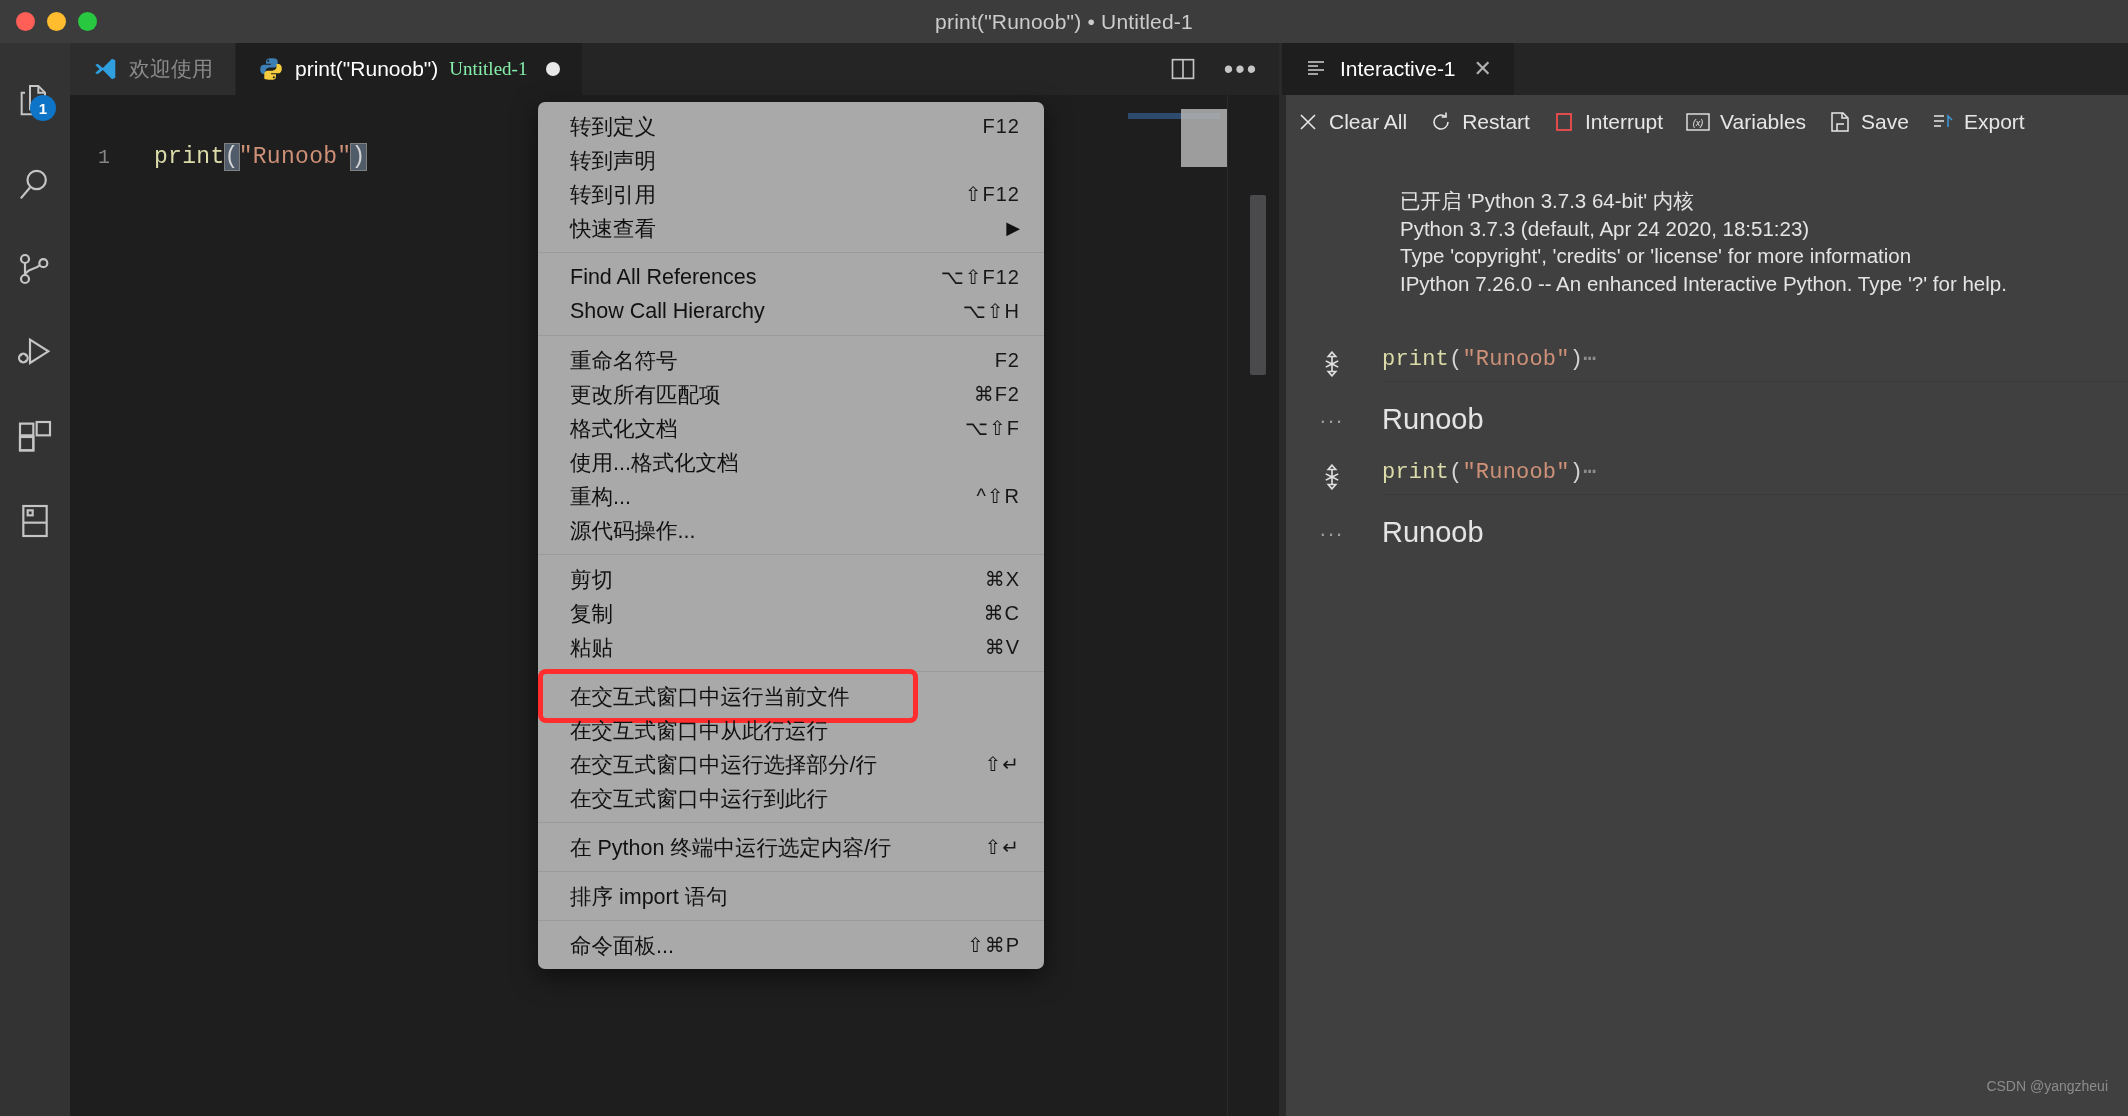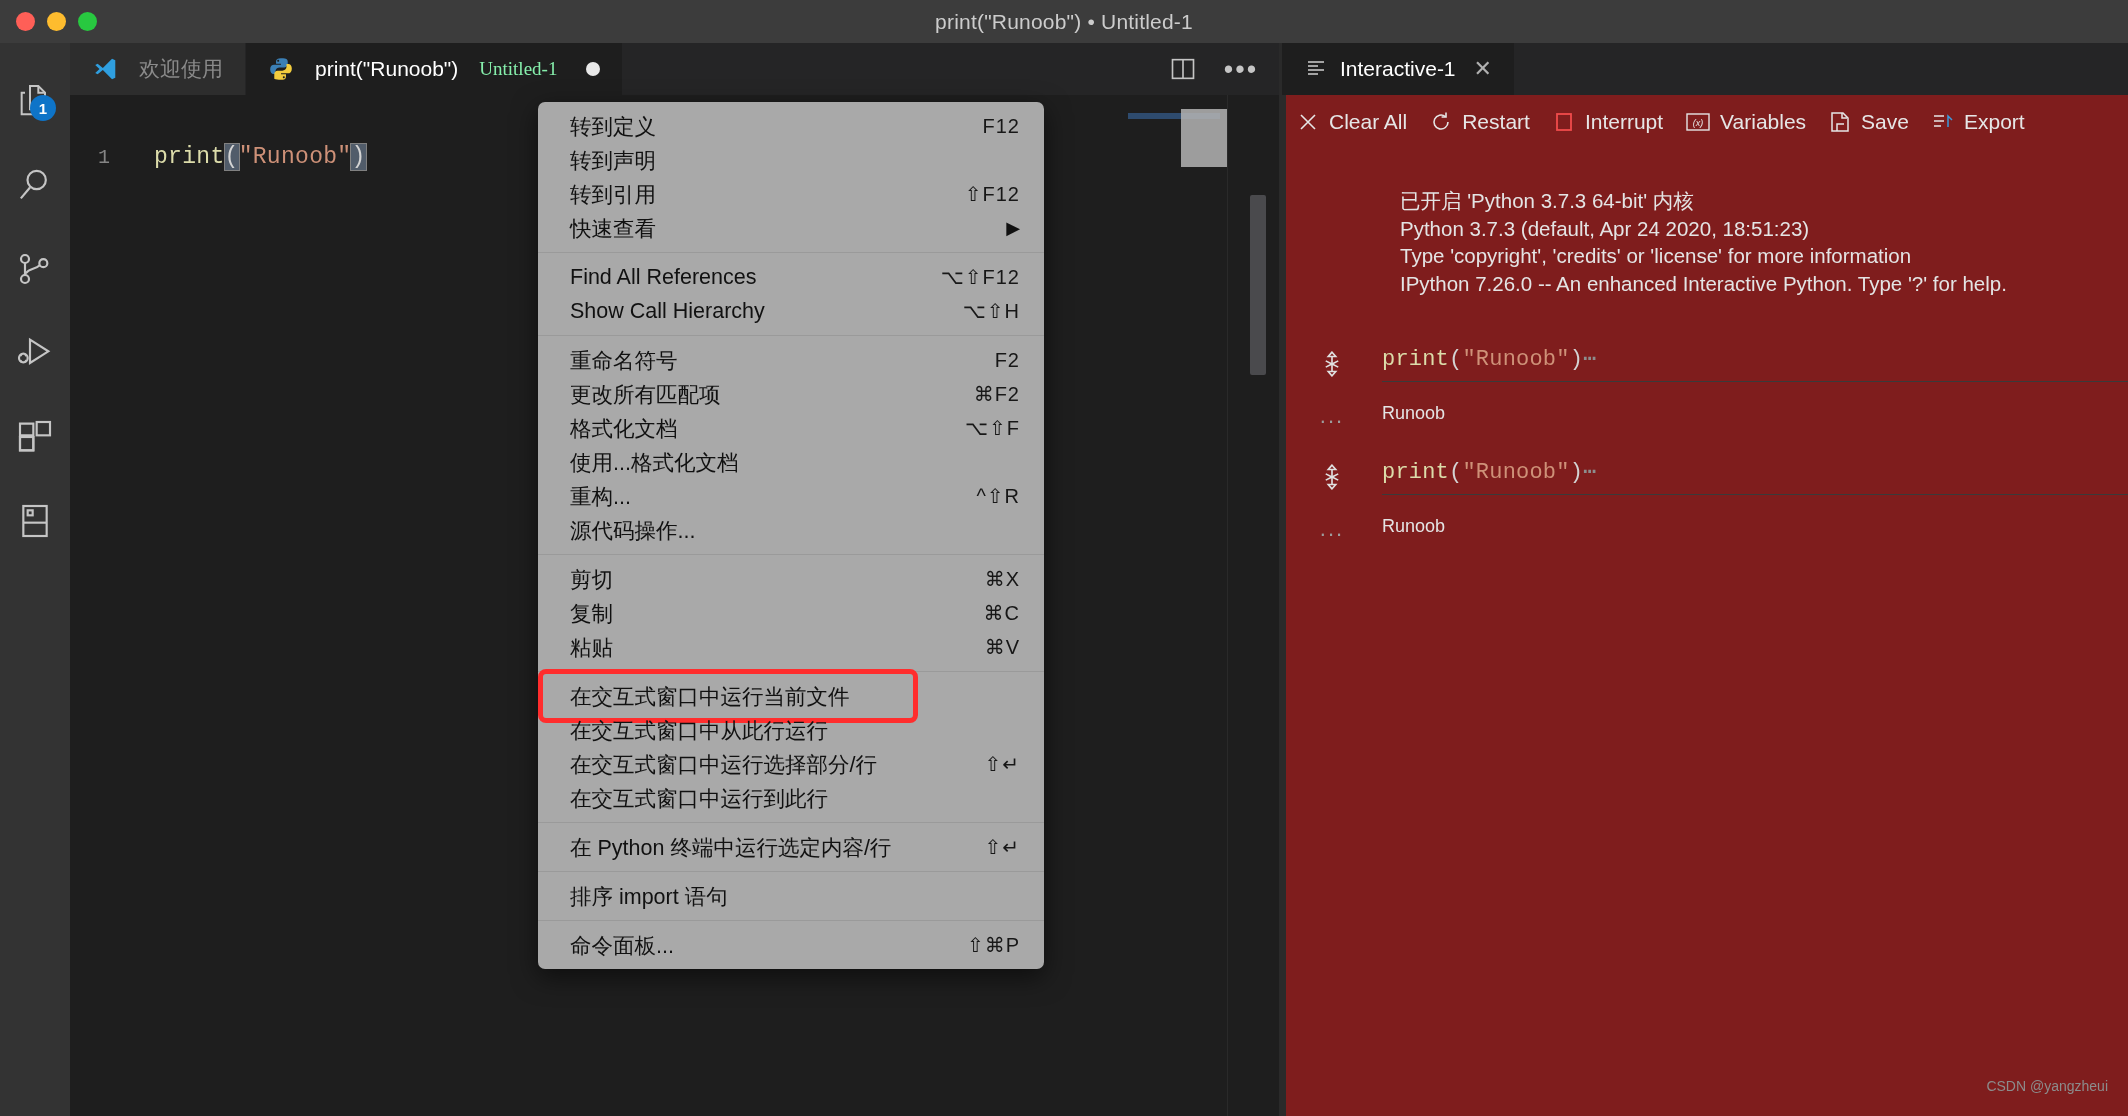--- a/index.html
+++ b/index.html
@@ -50,21 +50,21 @@
   .editor-group {
     position: absolute; left: 70px; top: 43px; width: 1212px; height: 1073px;
     background: #1e1e1e;
   }
   .tabbar {
     position: absolute; left: 0; top: 0; width: 1212px; height: 52px;
     background: #252526;
     display: flex; align-items: stretch;
   }
   .tab {
-    display: flex; align-items: center; gap: 21px;
+    display: flex; align-items: center; gap: 11px;
     padding: 12px 22px; height: 52px;
     font-size: 21px; color: #8a8a8a;
     background: #2d2d2d; border-right: 1px solid #252526;
     white-space: nowrap;
   }
   .tab.active { background: #1e1e1e; color: #ffffff; }
   .tab .tab-desc { color: #86efac; font-size: 19px; font-family: Liberation Serif, serif; }
   .tab .dirty-dot {
     width: 14px; height: 14px; border-radius: 50%; background: #e8e8e8;
     margin-left: 8px;
@@ -97,21 +97,21 @@
   .mm-slider { position: absolute; right: 0; top: 14px; width: 46px; height: 58px; background: #b4b4b4; opacity: .85; }
   .editor-scrollbar {
     position: absolute; right: 16px; top: 100px; width: 16px; height: 180px;
     background: #4a4a4d; border-radius: 2px;
   }
   .group-divider { position: absolute; right: 0; top: 0; width: 3px; height: 1073px; background: #2a2a2a; }
 
   
   .interactive {
     position: absolute; left: 1282px; top: 43px; width: 846px; height: 1073px;
-    background: #7f1d1d;
+    background: #404040;
   }
   .int-tabbar { position: absolute; left: 0; top: 0; width: 846px; height: 52px; background: #252526; display: flex; }
   .int-tab {
     display: flex; align-items: center; gap: 12px; padding: 0 22px; height: 52px;
     background: #1e1e1e; color: #ffffff; font-size: 21px;
   }
   .int-tab .close-x { color: #b0b0b0; font-size: 22px; margin-left: 6px; }
   .int-toolbar {
     position: absolute; left: 0; top: 52px; width: 846px; height: 54px;
     display: flex; align-items: center; gap: 22px; padding-left: 14px;
@@ -131,21 +131,21 @@
   }
   .cell-icon { width: 100px; display: flex; justify-content: center; padding-top: 4px; }
   .cell-code {
     font-family: "Liberation Mono", monospace; font-size: 22px;
     white-space: pre; letter-spacing: .2px;
   }
   .ellip { color: #8d8d8d; letter-spacing: 1px; }
   .cell-rule { position: absolute; left: 100px; width: 746px; height: 1px; background: #3a3a3a; }
   .cell-out { display: flex; align-items: flex-start; }
   .out-dots { width: 100px; text-align: center; color: #9d9d9d; font-size: 22px; letter-spacing: 2px; }
-  .out-text { color: #e4e4e4; font-size: 18px; font-family: "Liberation Sans", sans-serif; }
+  .out-text { color: #e4e4e4; font-size: 29px; font-family: "Liberation Sans", sans-serif; }
   .int-left-bar { position: absolute; left: 0; top: 52px; width: 4px; height: 1021px; background: #2a2a2a; }
 
   .watermark {
     position: absolute; right: 20px; bottom: 22px;
     color: #8c8c8c; font-size: 14px;
   }
 
   
   .ctxmenu {
     position: absolute; left: 538px; top: 102px; width: 506px;

